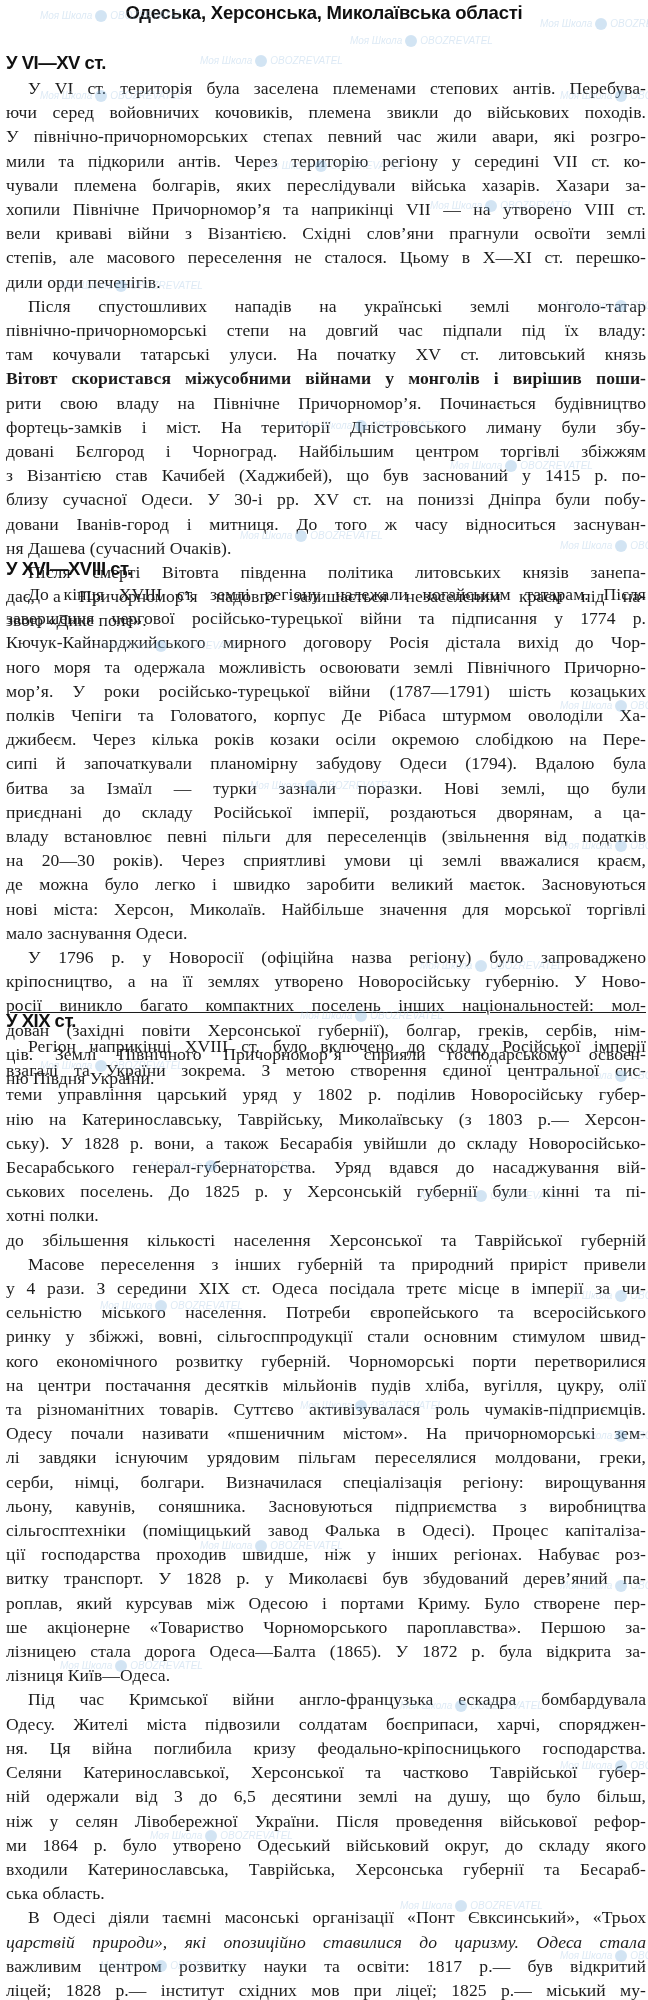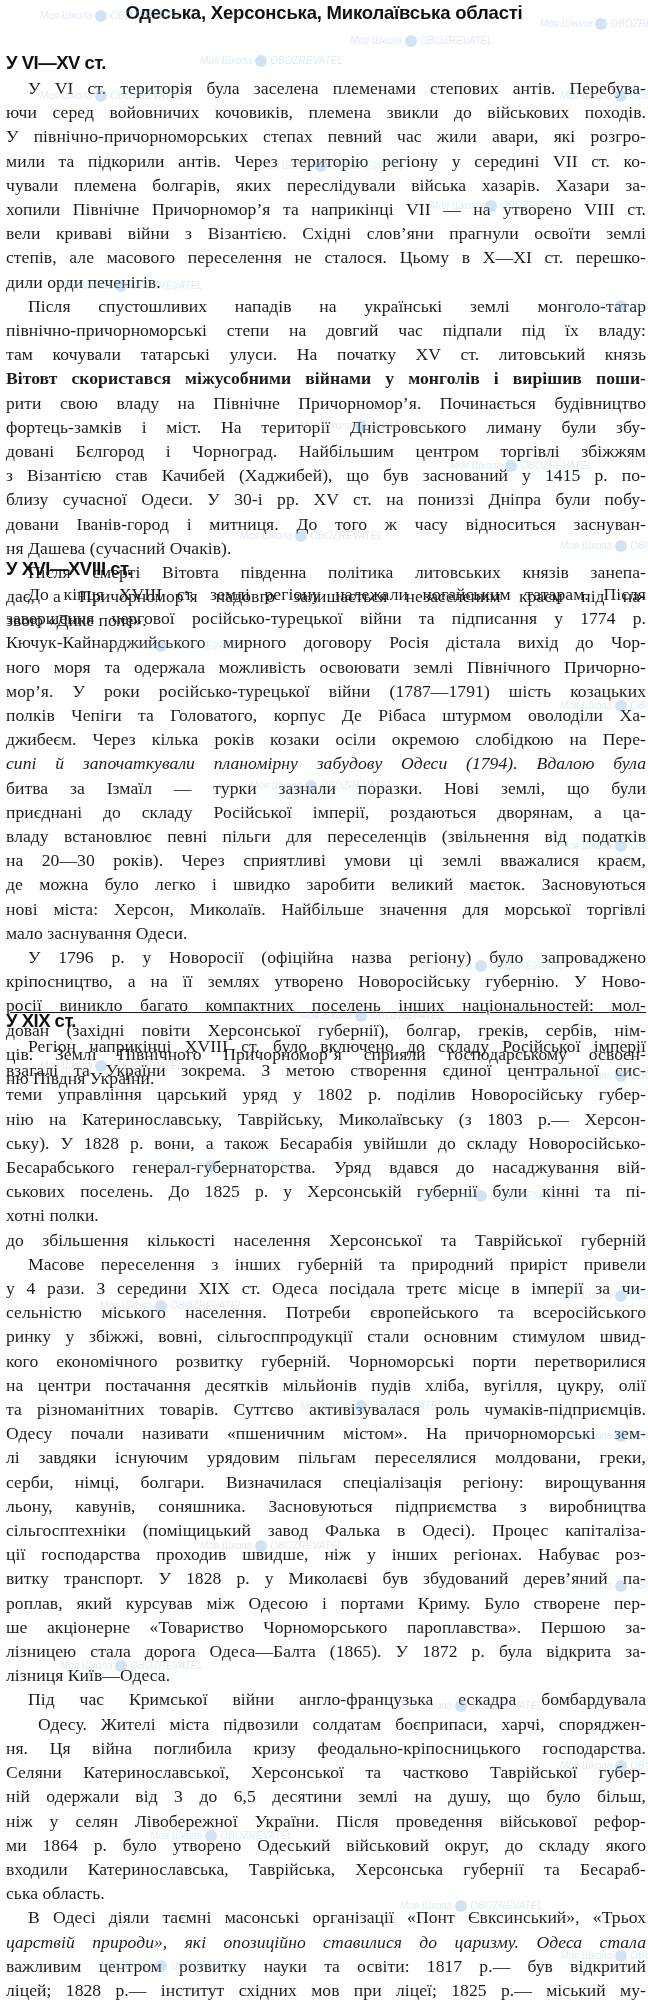--- a/index.html
+++ b/index.html
@@ -62,21 +62,21 @@
       <div class="section" style="top: 556px;">
         <h2 class="section-title">У XVI—XVIII ст.</h2>
         <p class="para" style="text-indent: 0px;">
           <span class="line" style="padding-left: 22px;">До кінця XVIII ст. землі регіону належали ногайським татарам. Після</span>
           <span class="line" style="text-indent: 0px;">завершення чергової російсько-турецької війни та підписання у 1774 р.</span>
           <span class="line" style="text-indent: 0px;">Кючук-Кайнарджийського мирного договору Росія дістала вихід до Чор-</span>
           <span class="line" style="text-indent: 0px;">ного моря та одержала можливість освоювати землі Північного Причорно-</span>
           <span class="line" style="text-indent: 0px;">мор’я. У роки російсько-турецької війни (1787—1791) шість козацьких</span>
           <span class="line" style="text-indent: 0px;">полків Чепіги та Головатого, корпус Де Рібаса штурмом оволоділи Ха-</span>
           <span class="line" style="text-indent: 0px;">джибеєм. Через кілька років козаки осіли окремою слобідкою на Пере-</span>
-          <span class="line" style="text-indent: 0px; font-style: italic;">сипі й започаткували планомірну забудову Одеси (1794). Вдалою була</span>
+          <span class="line" style="text-indent: 0px;">сипі й започаткували планомірну забудову Одеси (1794). Вдалою була</span>
           <span class="line" style="text-indent: 0px;">битва за Ізмаїл — турки зазнали поразки. Нові землі, що були</span>
           <span class="line" style="text-indent: 0px;">приєднані до складу Російської імперії, роздаються дворянам, а ца-</span>
           <span class="line" style="text-indent: 0px;">владу встановлює певні пільги для переселенців (звільнення від податків</span>
           <span class="line" style="text-indent: 0px;">на 20—30 років). Через сприятливі умови ці землі вважалися краєм,</span>
           <span class="line" style="text-indent: 0px;">де можна було легко і швидко заробити великий маєток. Засновуються</span>
           <span class="line" style="text-indent: 0px;">нові міста: Херсон, Миколаїв. Найбільше значення для морської торгівлі</span>
           <span class="line last" style="text-indent: 0px;">мало заснування Одеси.</span>
         </p>
         <p class="para" style="text-indent: 0px;">
           <span class="line" style="padding-left: 22px;">У 1796 р. у Новоросії (офіційна назва регіону) було запроваджено</span>
@@ -115,21 +115,21 @@
           <span class="line" style="text-indent: 0px;">сільгосптехніки (поміщицький завод Фалька в Одесі). Процес капіталіза-</span>
           <span class="line" style="text-indent: 0px;">ції господарства проходив швидше, ніж у інших регіонах. Набуває роз-</span>
           <span class="line" style="text-indent: 0px;">витку транспорт. У 1828 р. у Миколаєві був збудований дерев’яний па-</span>
           <span class="line" style="text-indent: 0px;">роплав, який курсував між Одесою і портами Криму. Було створене пер-</span>
           <span class="line" style="text-indent: 0px;">ше акціонерне «Товариство Чорноморського пароплавства». Першою за-</span>
           <span class="line" style="text-indent: 0px;">лізницею стала дорога Одеса—Балта (1865). У 1872 р. була відкрита за-</span>
           <span class="line last" style="text-indent: 0px;">лізниця Київ—Одеса.</span>
         </p>
         <p class="para" style="text-indent: 0px;">
           <span class="line" style="padding-left: 22px;">Під час Кримської війни англо-французька ескадра бомбардувала</span>
-          <span class="line" style="text-indent: 0px; margin-left: 32px;">Одесу. Жителі міста підвозили солдатам боєприпаси, харчі, споряджен-</span>
+          <span class="line" style="text-indent: 0px;">Одесу. Жителі міста підвозили солдатам боєприпаси, харчі, споряджен-</span>
           <span class="line" style="text-indent: 0px;">ня. Ця війна поглибила кризу феодально-кріпосницького господарства.</span>
           <span class="line" style="text-indent: 0px;">Селяни Катеринославської, Херсонської та частково Таврійської губер-</span>
           <span class="line" style="text-indent: 0px;">ній одержали від 3 до 6,5 десятини землі на душу, що було більш,</span>
           <span class="line" style="text-indent: 0px;">ніж у селян Лівобережної України. Після проведення військової рефор-</span>
           <span class="line" style="text-indent: 0px;">ми 1864 р. було утворено Одеський військовий округ, до складу якого</span>
           <span class="line" style="text-indent: 0px;">входили Катеринославська, Таврійська, Херсонська губернії та Бесараб-</span>
           <span class="line last" style="text-indent: 0px;">ська область.</span>
         </p>
         <p class="para" style="text-indent: 0px;">
           <span class="line" style="padding-left: 22px;">В Одесі діяли таємні масонські організації «Понт Євксинський», «Трьох</span>

